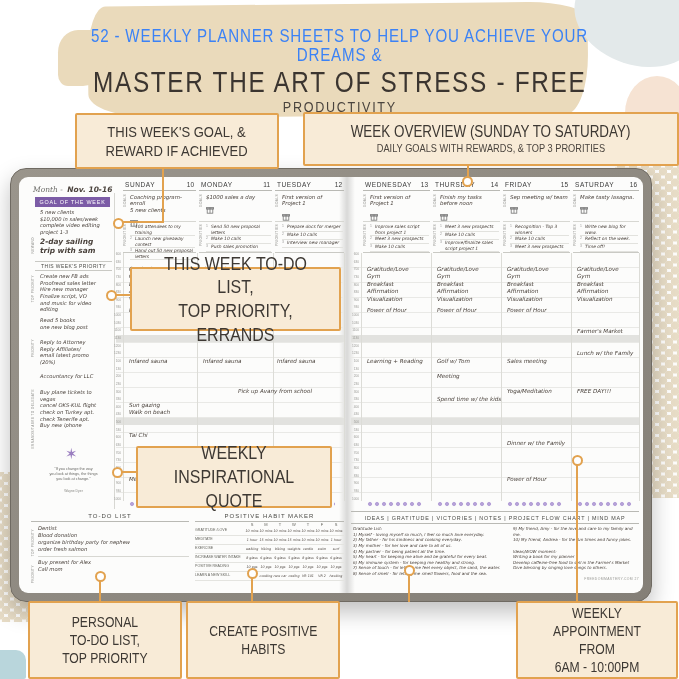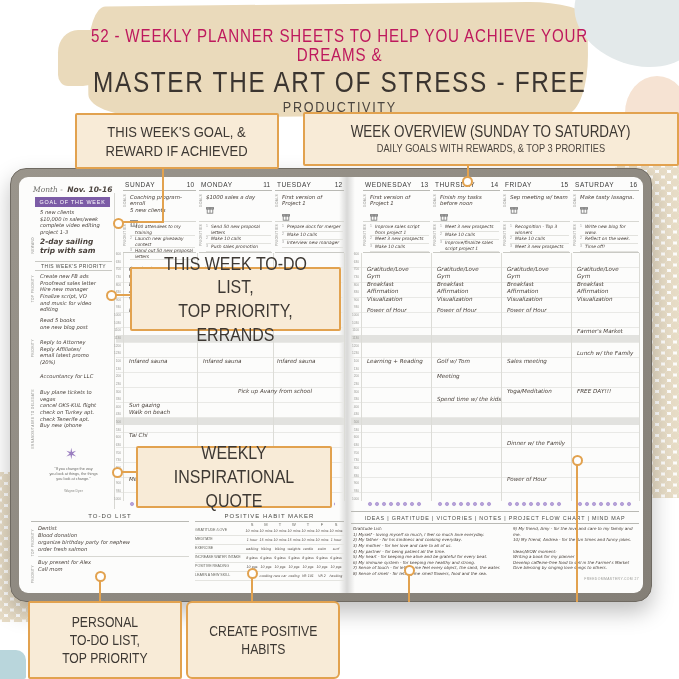--- a/index.html
+++ b/index.html
@@ -14,21 +14,21 @@
       radial-gradient(circle 4.2px at 6px 6px,#e7dcc6 4px,transparent 4.6px),
       radial-gradient(circle 4.2px at 6px 6px,#e7dcc6 4px,transparent 4.6px);
       background-size:12px 11px,12px 11px;background-position:0 0,6px 5.5px;}
   .blobgrey{position:absolute;right:-24px;top:-30px;width:130px;height:95px;background:#e3e9ea;
       border-radius:50%;transform:rotate(18deg);}
   .blobpeach{position:absolute;right:-10px;top:76px;width:64px;height:74px;background:#f6e3d3;border-radius:50%;}
   .blobblue{position:absolute;left:0;top:650px;width:26px;height:29px;background:#b9d6dc;border-radius:0 10px 2px 0;}
   
   .title{position:absolute;left:0;right:0;top:27px;text-align:center;line-height:1.05;}
   .cond{display:inline-block;transform:scaleX(.84);transform-origin:center top;white-space:pre-line;}
-  .t1{font-size:18px;letter-spacing:1px;color:#be185d;}
+  .t1{font-size:18px;letter-spacing:1px;color:#3b82f6;}
   .t2{font-size:29px;letter-spacing:2px;color:#3b3530;margin-top:2px;}
   .t3{font-size:15px;letter-spacing:2px;color:#4a443e;margin-top:2px;}
   
   .co{position:absolute;background:#F8EBD7;border:2px solid #E2A24F;border-radius:2px;z-index:30;
       display:flex;align-items:center;justify-content:center;text-align:center;}
   .co .cond{line-height:1.25;}
   .cline{position:absolute;background:#E2A24F;z-index:25;}
   .cring{position:absolute;width:7px;height:7px;border:2px solid #E2A24F;border-radius:50%;background:#fff;z-index:26;}
   
   .planner{position:absolute;left:10px;top:168px;width:640px;height:432px;z-index:10;
@@ -634,20 +634,25 @@
   <span class="cond" style="font-size:14.5px;">PERSONAL
 TO-DO LIST,
 TOP PRIORITY</span>
     </div>
 
 <div class="co" style="left:136px;top:446px;width:192px;height:58px;z-index:30;">
   <span class="cond" style="font-size:19px;">WEEKLY INSPIRATIONAL
 QUOTE</span>
     </div>
 
-<div class="co" style="left:186px;top:601px;width:150px;height:74px;border-radius:6px;">
+<div class="co" style="left:186px;top:601px;width:150px;height:74px;">
   <span class="cond" style="font-size:14.5px;">CREATE POSITIVE
 HABITS</span>
     </div>
 
 
+<div class="co" style="left:516px;top:601px;width:158px;height:74px;">
+  <span class="cond" style="font-size:14.5px;">WEEKLY APPOINTMENT
+FROM
+6AM - 10:00PM</span>
+    </div>
 
 </div>
 
 </body></html>

